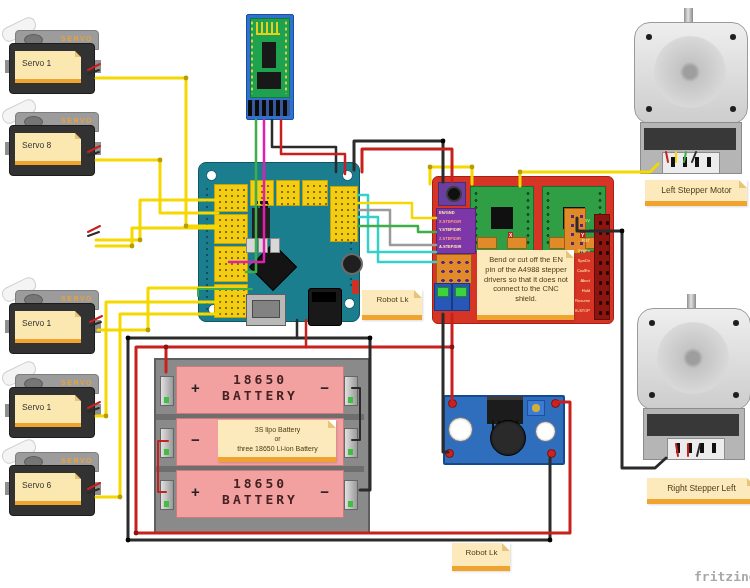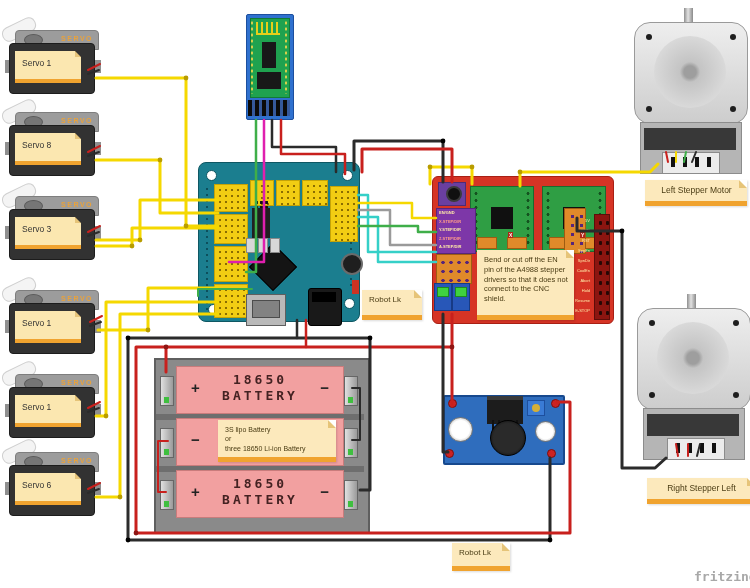--- a/index.html
+++ b/index.html
@@ -2,21 +2,21 @@
 <html><head>
 <meta charset="utf-8">
 <style>
   html,body{margin:0;padding:0;}
   .stage{position:relative;width:750px;height:588px;background:#ffffff;overflow:hidden;
          font-family:"Liberation Sans",sans-serif;}
 
   
   .note{position:absolute;background:#fce9bc;border-bottom:5px solid #f0a32f;
         color:#4a3c14;padding:5px 6px 3px 7px;box-sizing:border-box;z-index:10;
-        box-shadow:1px 1px 2px rgba(0,0,0,.15);}
+        box-shadow:1px 1px 2px rgba(0,0,0,.15);text-align:center;}
   .note::before{content:"";position:absolute;top:0;right:0;width:0;height:0;
         border-style:solid;border-width:0 8px 8px 0;
         border-color:#ffffff #ffffff #e6c479 #e6c479;}
   .note .nt{white-space:pre-line;display:block;}
 
   
   .servo{position:absolute;left:5px;width:96px;height:64px;}
   .servo-horn{position:absolute;left:-4px;top:-8px;width:34px;height:13px;background:#f4f4f4;
         border:1px solid #cfcfcf;border-radius:7px;transform:rotate(-26deg);}
   .servo-cap{position:absolute;top:0;left:10px;right:2px;height:18px;background:#9c9c9c;
@@ -188,31 +188,20 @@
   <div class="servo" style="top:112px">
     <div class="servo-horn"></div>
     <div class="servo-tab" style="left:0"></div>
     <div class="servo-tab" style="right:0"></div>
     <div class="servo-cap">
       <div class="servo-hole"></div>
       <span class="servo-brand">SERVO</span>
     </div>
     <div class="servo-body"></div>
     <div class="servo-label"><span>Servo 8</span></div>
-  </div>
-  <div class="servo" style="top:196px">
-    <div class="servo-horn"></div>
-    <div class="servo-tab" style="left:0"></div>
-    <div class="servo-tab" style="right:0"></div>
-    <div class="servo-cap">
-      <div class="servo-hole"></div>
-      <span class="servo-brand">SERVO</span>
-    </div>
-    <div class="servo-body"></div>
-    <div class="servo-label"><span>Servo 3</span></div>
   </div>
   <div class="servo" style="top:290px">
     <div class="servo-horn"></div>
     <div class="servo-tab" style="left:0"></div>
     <div class="servo-tab" style="right:0"></div>
     <div class="servo-cap">
       <div class="servo-hole"></div>
       <span class="servo-brand">SERVO</span>
     </div>
     <div class="servo-body"></div>

